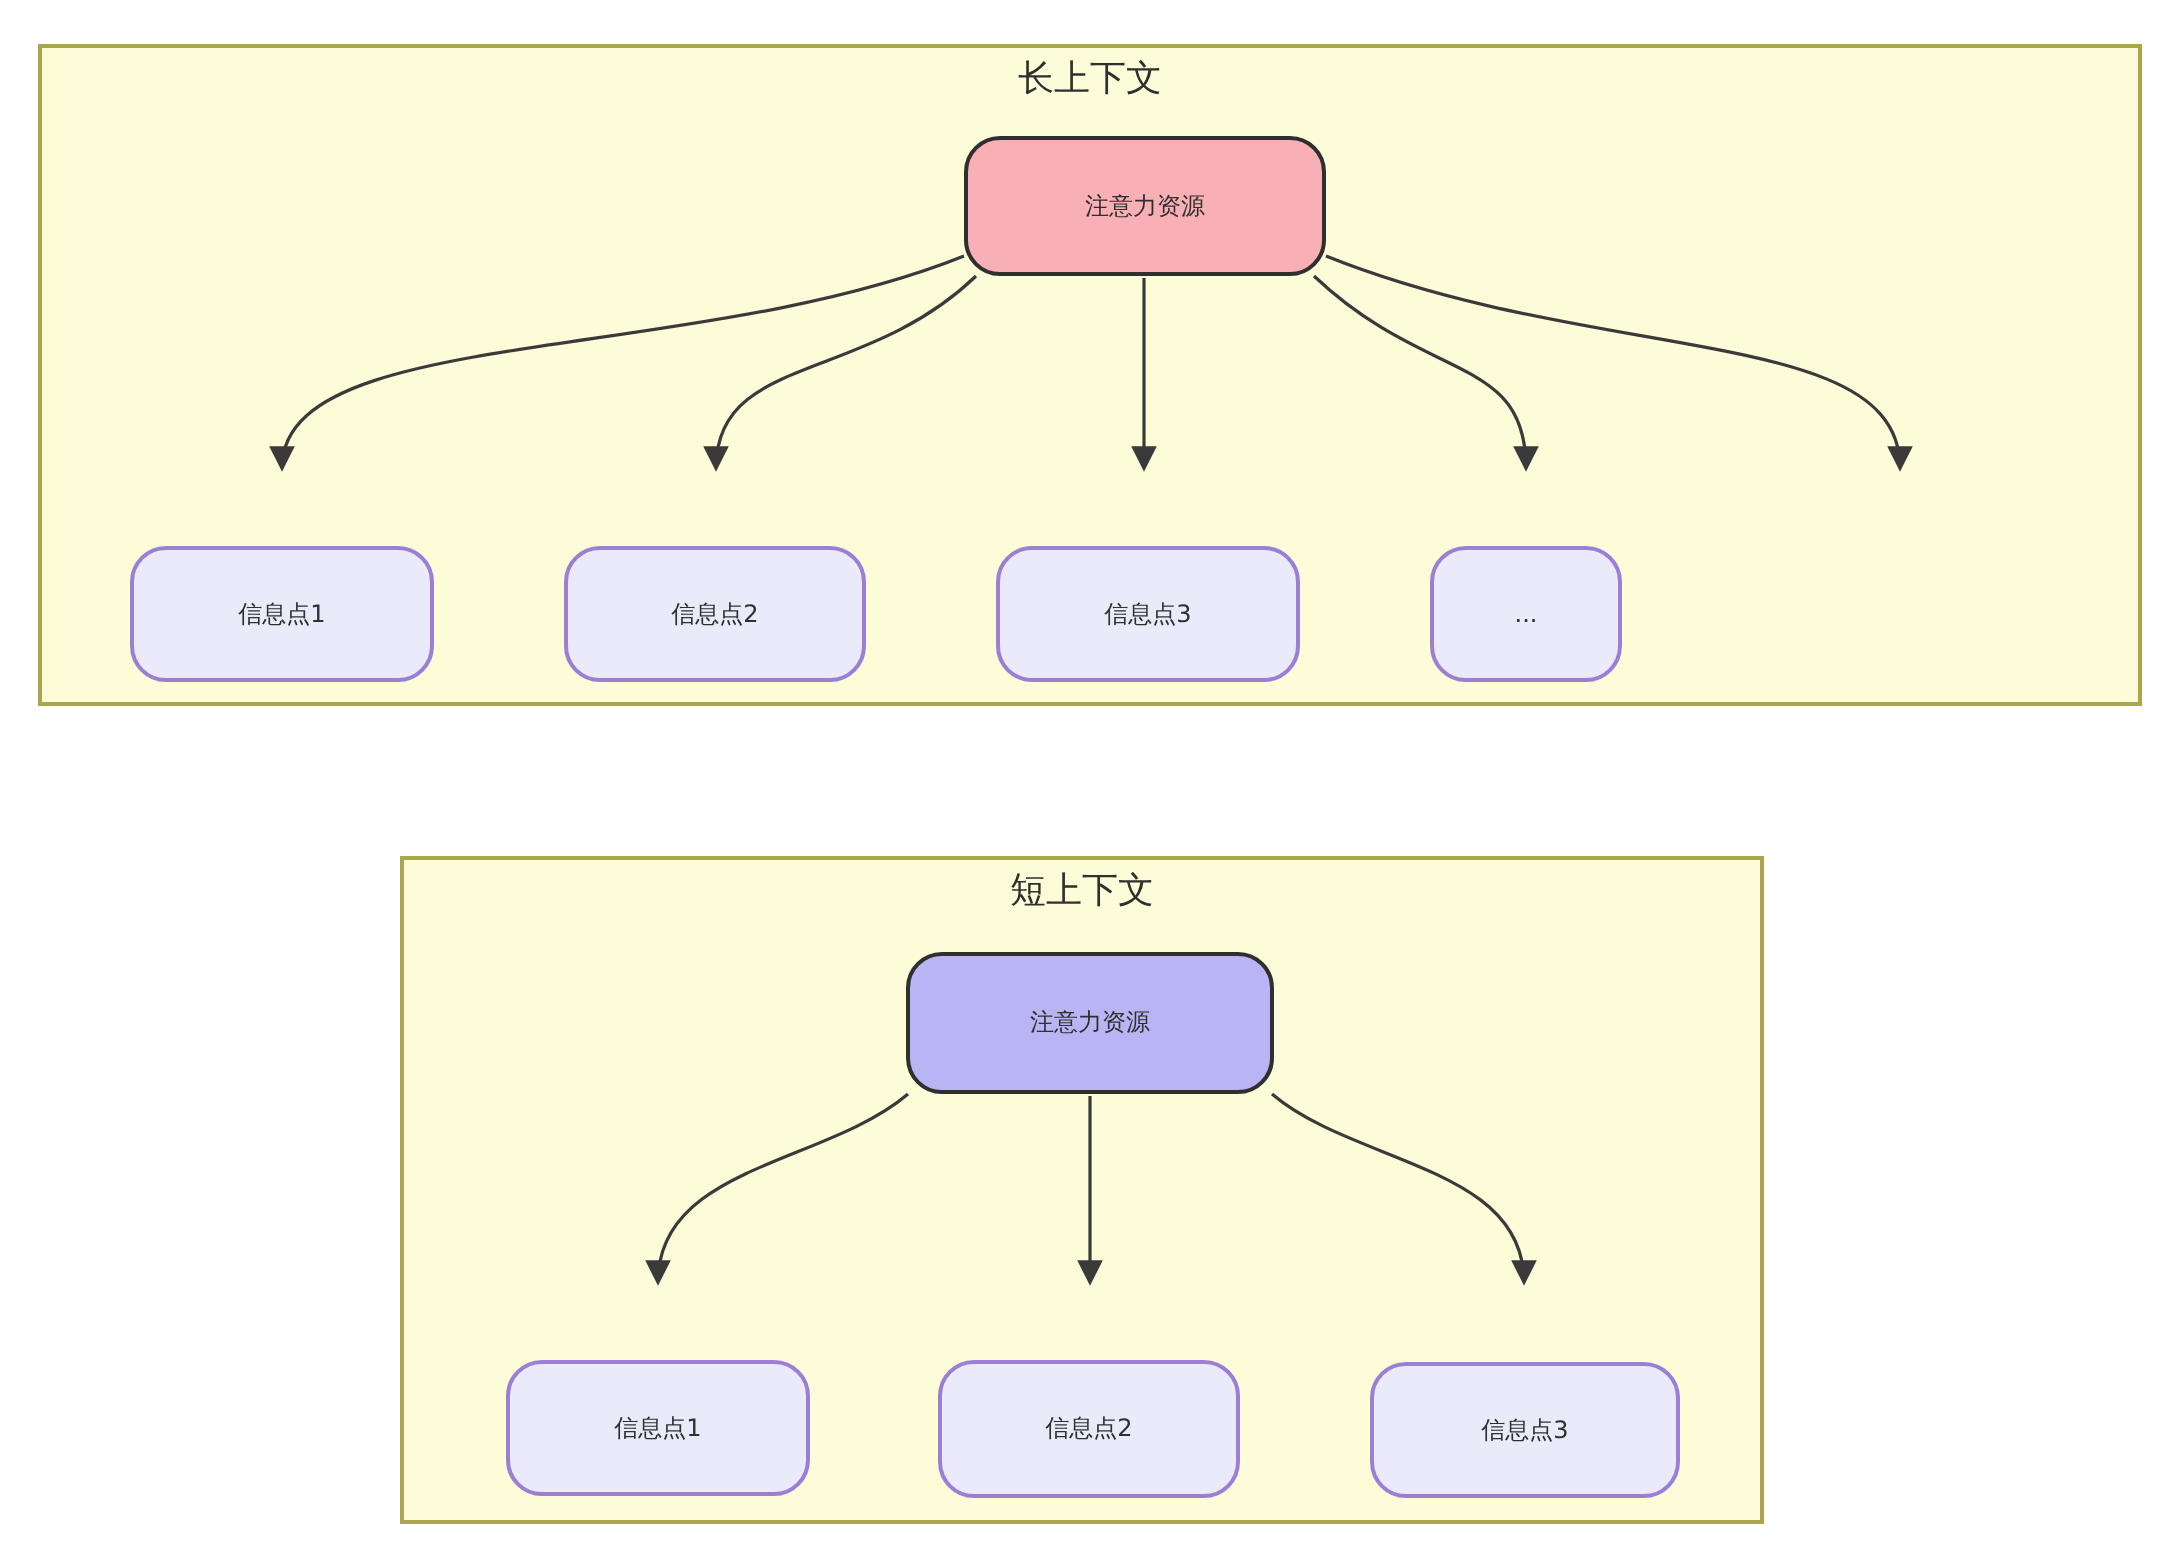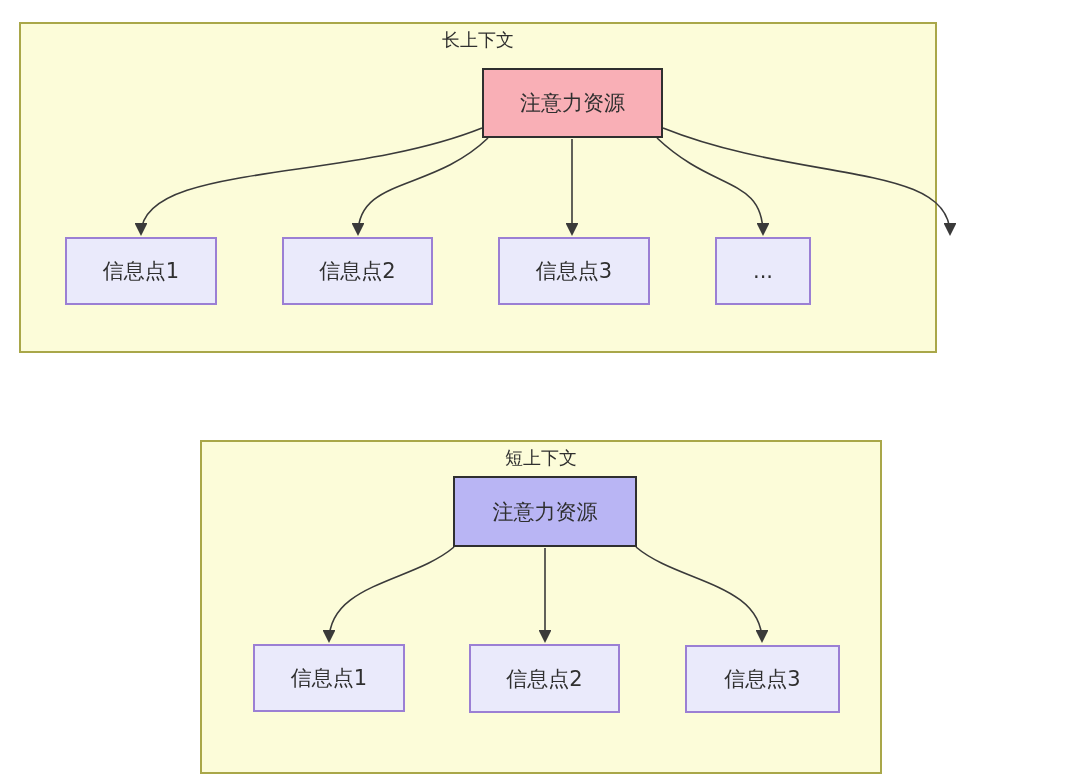--- a/index.html
+++ b/index.html
@@ -35,54 +35,56 @@
     font-size:18px;
     line-height:22px;
     color:var(--text);
   }
   .node{
     position:absolute;
     display:flex;
     align-items:center;
     justify-content:center;
     box-sizing:border-box;
-    font-size:21px;
+    font-size:12px;
     text-align:left;
+    border-radius:18px;
   }
   .root{
     border:2px solid var(--root-border);
   }
   .root.pink{background:var(--long-root-bg);}
   .root.purple{background:var(--short-root-bg);}
   .info{
     background:var(--info-bg);
     border:2px solid var(--info-border);
+    margin-top:36px;
   }
   svg.arrows{
     position:absolute;
     top:0;left:0;
     pointer-events:none;
   }
   svg.arrows path.edge{
     fill:none;
     stroke:var(--arrow);
     stroke-width:1.6;
   }
   #arrowhead path{fill:var(--arrow);}
 </style>
 </head>
 <body>
 
 <div class="canvas">
 
-  <div class="container" style="left:19px;top:22px;width:918px;height:331px;">
+  <div class="container" style="left:19px;top:22px;width:1052px;height:331px;">
     <div class="container-title">长上下文</div>
   </div>
 
-  <div class="container" style="left:200px;top:428px;width:682px;height:334px;margin-top:12px;">
+  <div class="container" style="left:200px;top:428px;width:682px;height:334px;">
     <div class="container-title">短上下文</div>
   </div>
 
   <svg class="arrows" width="1080" height="774" viewBox="0 0 1080 774">
     <defs>
       <marker id="arrowhead" viewBox="0 0 10 10" refX="8.5" refY="5" markerWidth="8" markerHeight="8" orient="auto-start-reverse">
         <path d="M0,0 L10,5 L0,10 z"></path>
       </marker>
     </defs>
 

